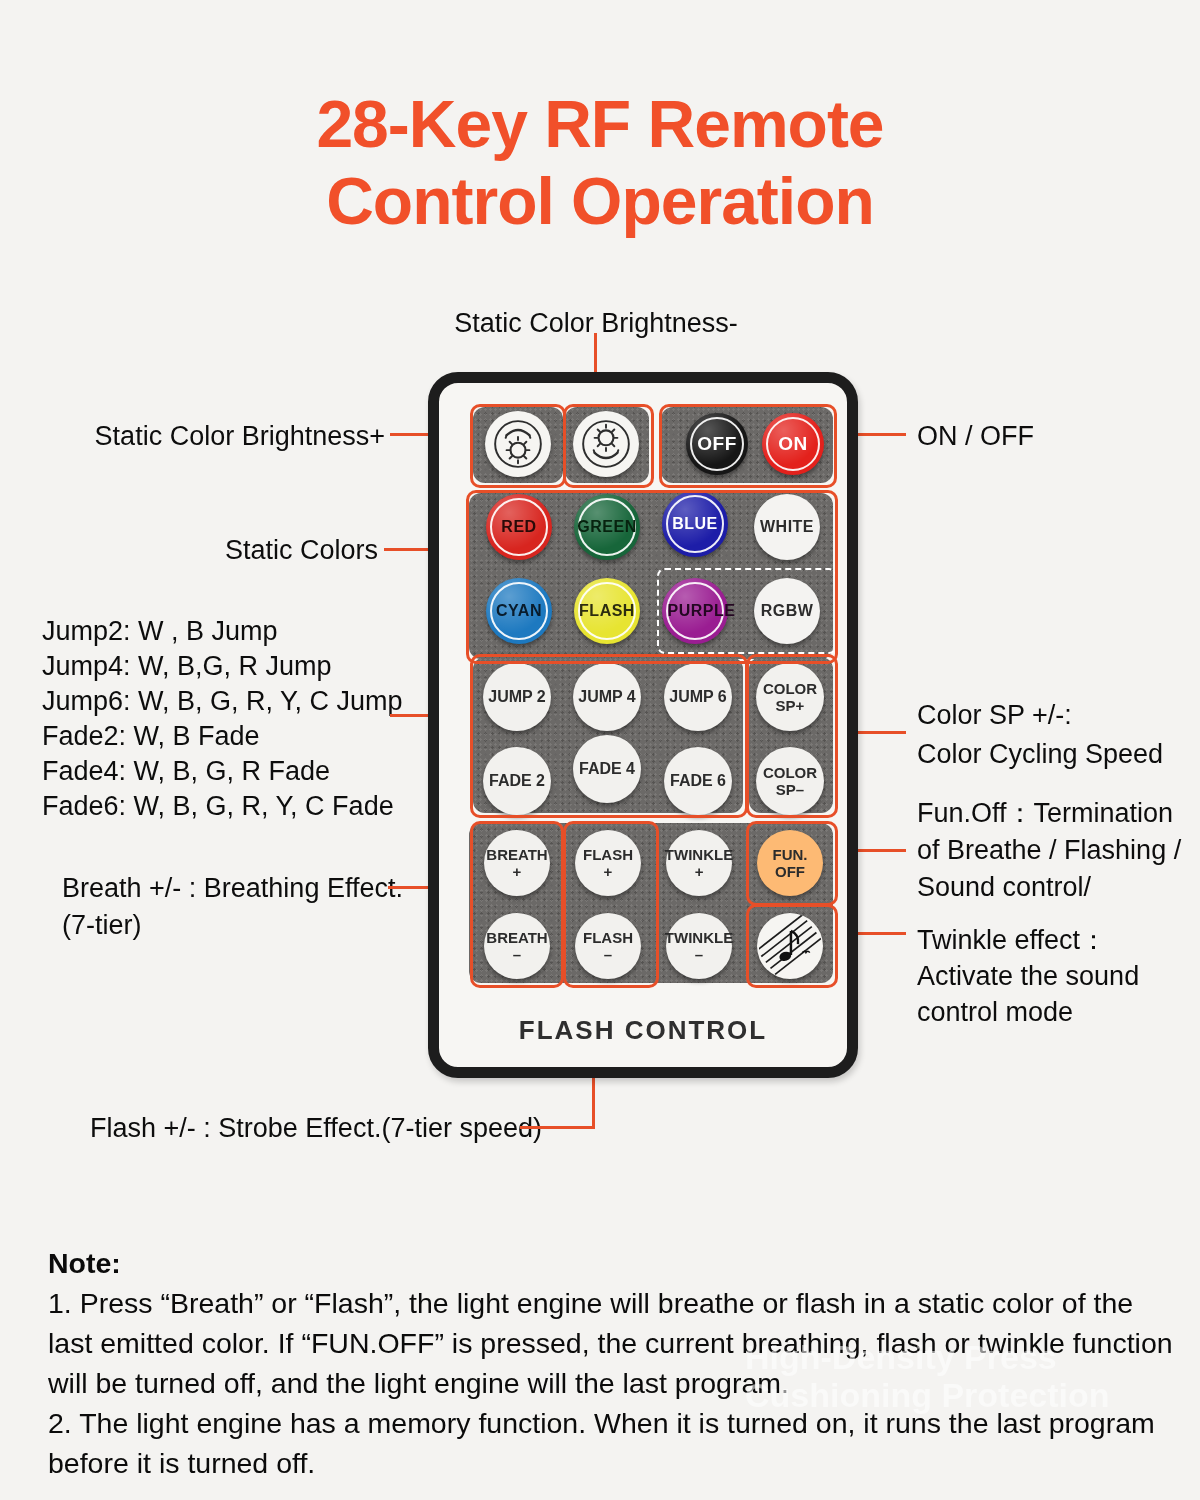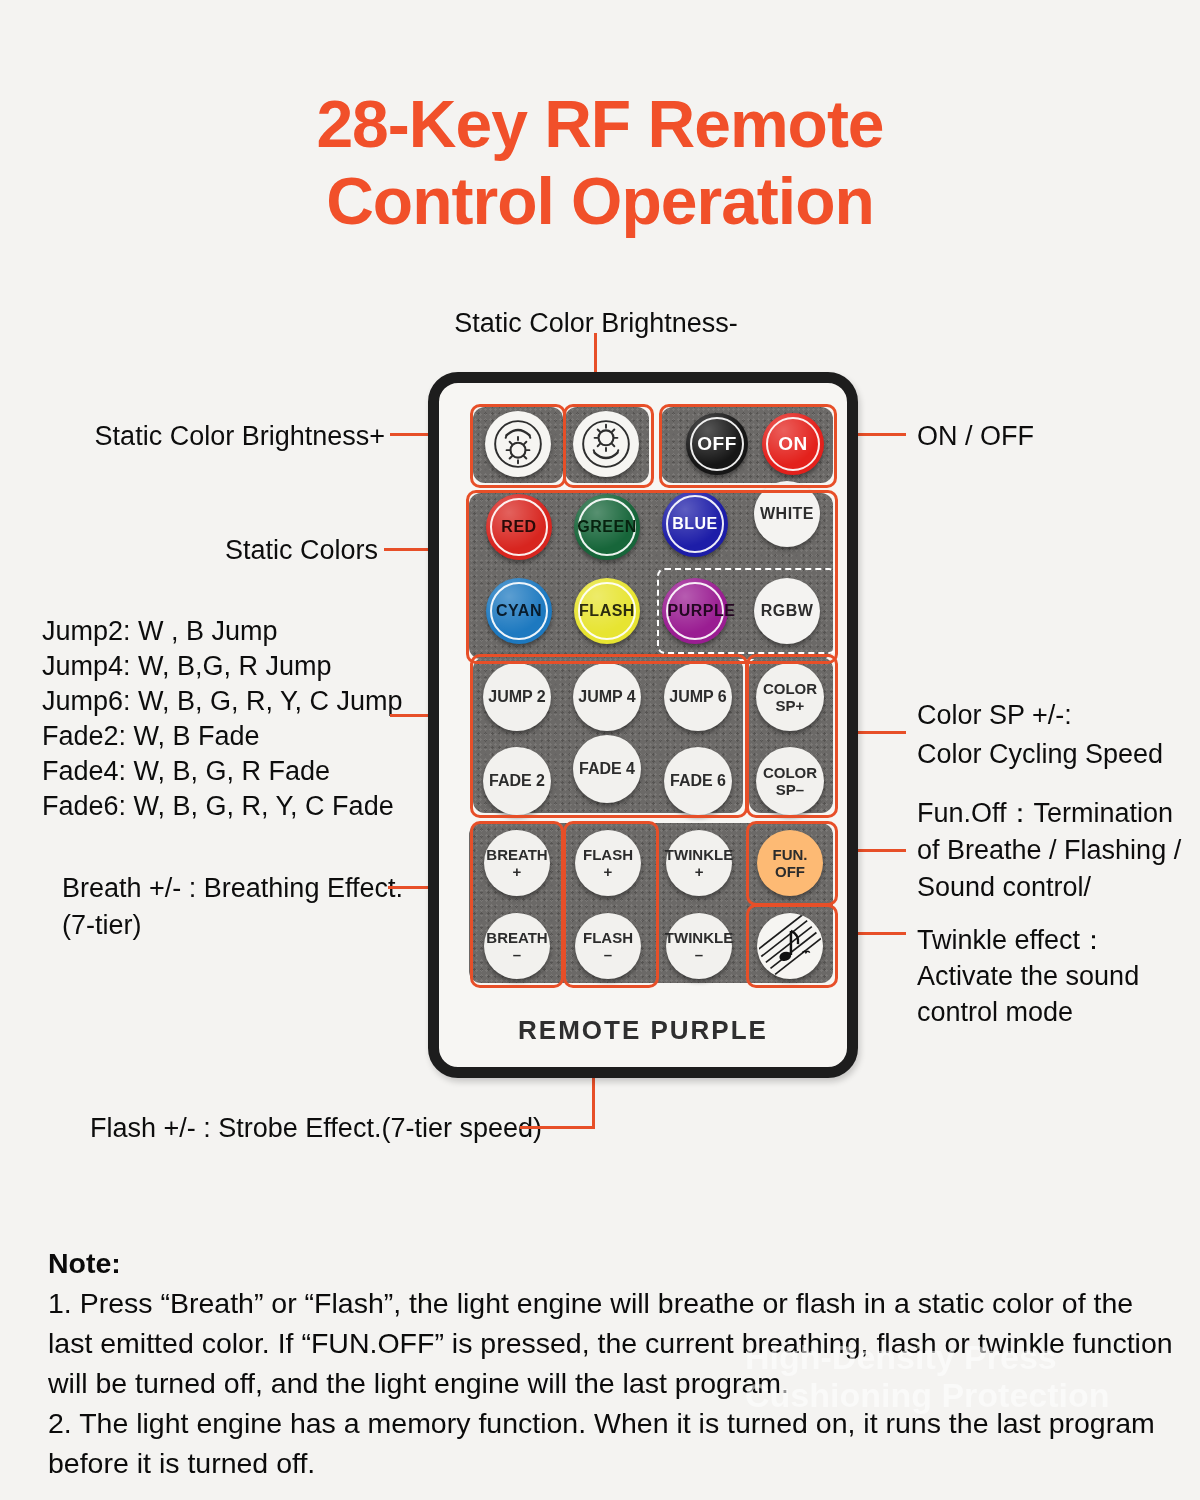--- a/index.html
+++ b/index.html
@@ -147,21 +147,21 @@
       <span class="lab" style="color:#2a0a08;text-align:right;">RED</span>
     </div>
     <div class="btn cname sheen" style="left: 135px; top: 111px; width: 66px; height: 66px; background-color: rgb(23, 102, 58);">
       <span class="ring"></span>
       <span class="lab" style="color:#07230f;">GREEN</span>
     </div>
     <div class="btn cname sheen" style="left: 223px; top: 108px; width: 66px; height: 66px; background-color: rgb(29, 29, 168);">
       <span class="ring"></span>
       <span class="lab" style="color:#ffffff;">BLUE</span>
     </div>
-    <div class="btn cname" style="left: 315px; top: 98px; width: 66px; height: 66px; background-color: rgb(244, 243, 241);">
+    <div class="btn cname" style="left: 315px; top: 111px; width: 66px; height: 66px; background-color: rgb(244, 243, 241);">
       <span class="lab" style="color:#2c2c2c;">WHITE</span>
     </div>
 
     <div class="btn cname sheen" style="left: 47px; top: 195px; width: 66px; height: 66px; background-color: rgb(29, 121, 192);">
       <span class="ring"></span>
       <span class="lab" style="color:#091c2c;">CYAN</span>
     </div>
     <div class="btn cname sheen" style="left: 135px; top: 195px; width: 66px; height: 66px; background-color: rgb(231, 228, 49);">
       <span class="ring"></span>
       <span class="lab" style="color:#2c2c10;">FLASH</span>
@@ -255,21 +255,21 @@
     <div class="obox" style="position:absolute;left:124px;top:21px;width:85px;height:78px;"></div>
     <div class="obox" style="position:absolute;left:220px;top:21px;width:172px;height:78px;"></div>
     <div class="obox" style="position:absolute;left:27px;top:107px;width:366px;height:168px;"></div>
     <div class="obox" style="position:absolute;left:31px;top:271px;width:272px;height:158px;"></div>
     <div class="obox" style="position:absolute;left:307px;top:271px;width:86px;height:158px;"></div>
     <div class="obox" style="position:absolute;left:31px;top:438px;width:88px;height:161px;"></div>
     <div class="obox" style="position:absolute;left:124px;top:438px;width:90px;height:161px;"></div>
     <div class="obox" style="position:absolute;left:307px;top:438px;width:86px;height:79px;"></div>
     <div class="obox" style="position:absolute;left:307px;top:521px;width:86px;height:78px;"></div>
 
-    <div class="brand" style="top:632px;">REMOTE PURPLE</div>
+    <div class="brand" style="top:632px;">FLASH CONTROL</div>
   </div>
 
   <div class="abs note" style="left:48px;top:1243px;width:1125px;">
     <div class="h">Note:</div>
     <div>1. Press “Breath” or “Flash”, the light engine will breathe or flash in a static color of the last emitted color. If “FUN.OFF” is pressed, the current breathing, flash or twinkle function will be turned off, and the light engine will the last program.</div>
     <div>2. The light engine has a memory function. When it is turned on, it runs the last program before it is turned off.</div>
   </div>
 
   <div class="abs wm" style="left:745px;top:1338px;">High-Density Press
 Cushioning Protection</div>

